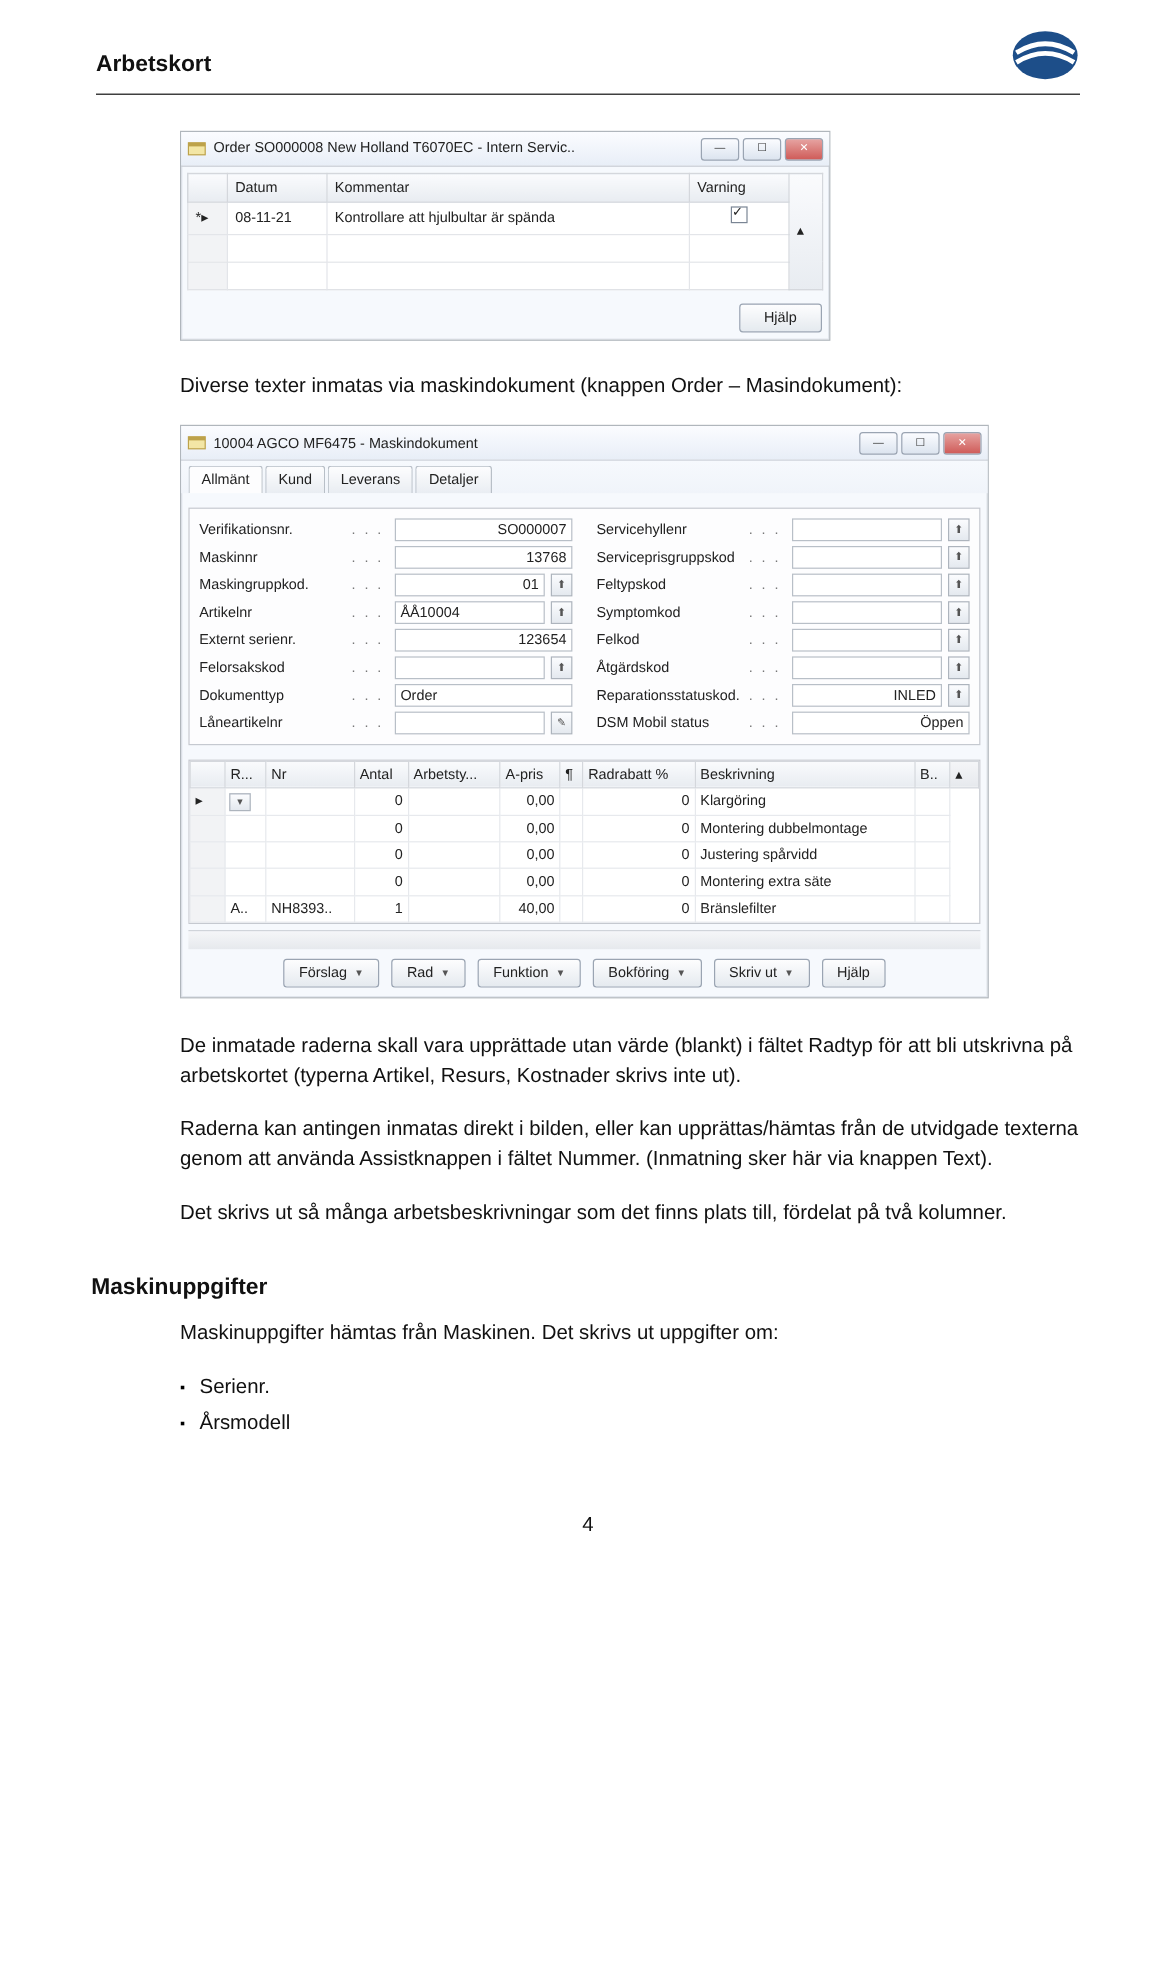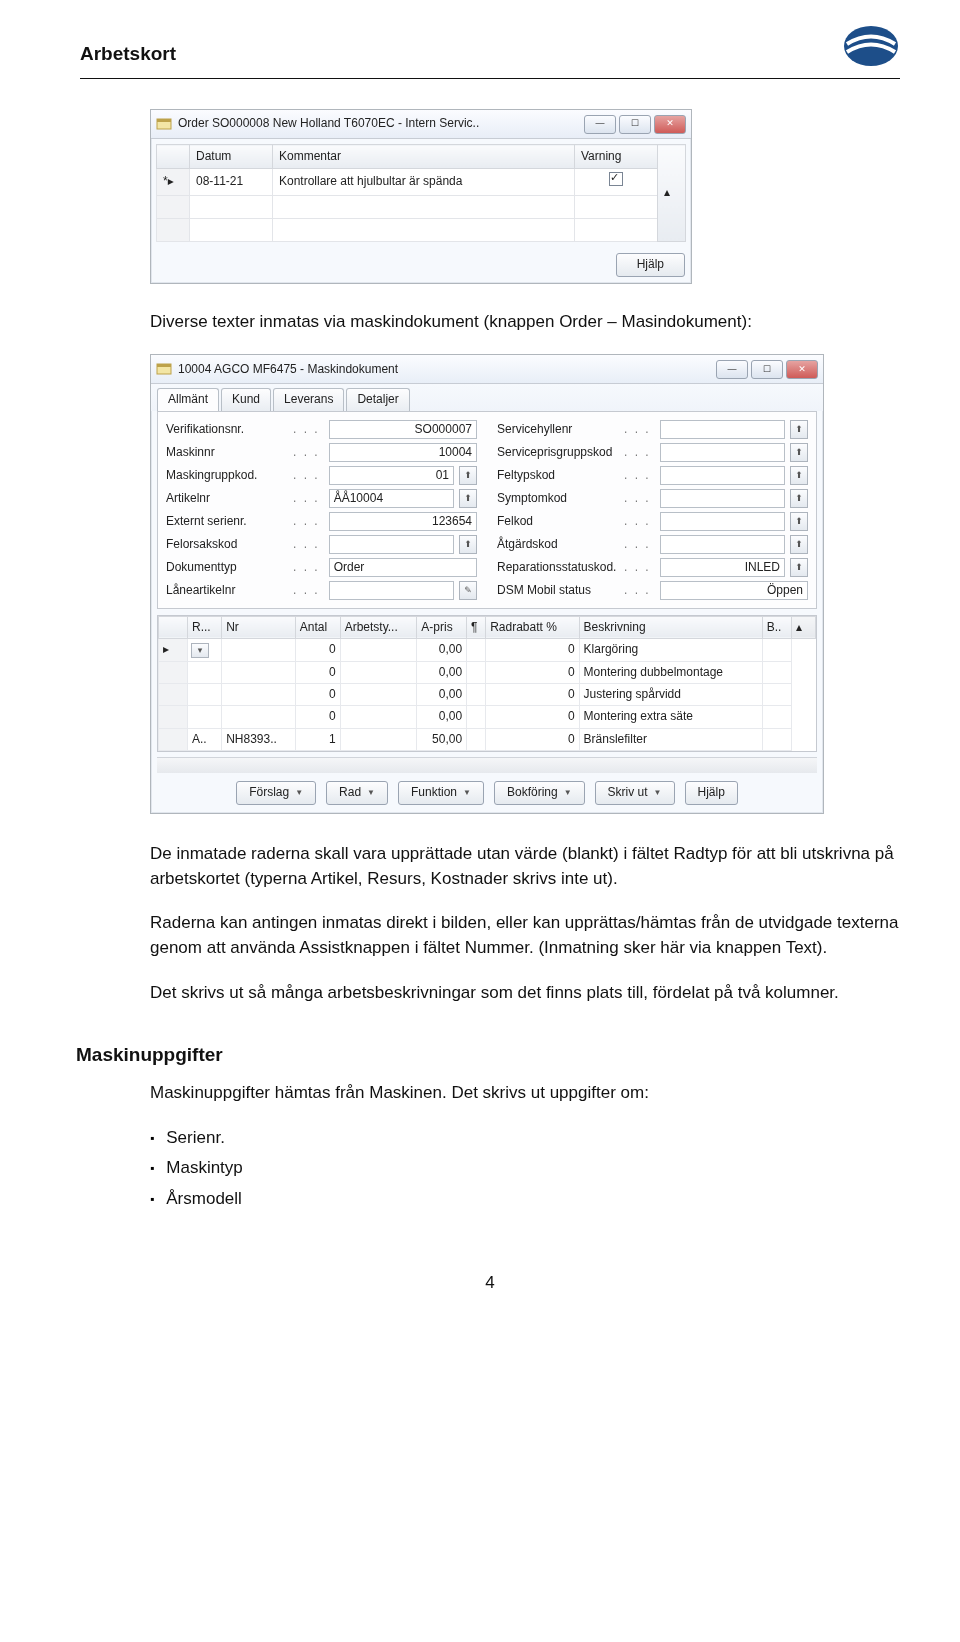--- a/index.html
+++ b/index.html
@@ -105,21 +105,21 @@
   
   .win2 { width: 672px; margin-bottom:28px;}
   .tabstrip { display:flex; gap:2px; padding: 4px 6px 0 6px; background:linear-gradient(#f6f9fd,#f0f4fa); }
   .tab {
     border:1px solid #b8bfc7; border-bottom:none;
     padding: 2px 10px; background:linear-gradient(#fdfdfe,#e9edf2);
     font-size:12px; border-radius: 3px 3px 0 0;
   }
   .tab.active { background:#fdfdfe; position:relative; z-index:2; }
   .form-area {
-    background:#fdfdfe; border:1px solid #c5c9d0; margin: 0 6px; padding: 8px 8px;
+    background:#fdfdfe; border:1px solid #c5c9d0; margin: 12px 6px; padding: 8px 8px;
     display:grid; grid-template-columns: 1fr 1fr; column-gap: 20px; row-gap: 4px;
   }
   .frow { display:flex; align-items:center; gap:6px; font-size:12px; }
   .flabel { width: 118px; white-space:nowrap; }
   .dots { color:#777; letter-spacing:2px; padding:0 3px; }
   .finput {
     border:1px solid #b8bfc7; background:#fff; height:17px; flex:1;
     font-size:12px; padding: 0 4px; display:flex; align-items:center;
     justify-content:flex-end;
   }
@@ -233,21 +233,21 @@
           </div>
           <div class="frow">
             <span class="flabel">Servicehyllenr</span>
             <span class="dots">. . .</span>
             <span class="finput"></span>
             <span class="assist">⬆</span>
           </div>
           <div class="frow">
             <span class="flabel">Maskinnr</span>
             <span class="dots">. . .</span>
-            <span class="finput">10004</span>
+            <span class="finput">13768</span>
           </div>
           <div class="frow">
             <span class="flabel">Serviceprisgruppskod</span>
             <span class="dots">. . .</span>
             <span class="finput"></span>
             <span class="assist">⬆</span>
           </div>
           <div class="frow">
             <span class="flabel">Maskingruppkod.</span>
             <span class="dots">. . .</span>
@@ -383,21 +383,21 @@
                 <td class="num">0</td>
                 <td>Montering extra säte</td>
                 <td></td>
               </tr>
               <tr>
                 <td class="rowhead"></td>
                 <td>A..</td>
                 <td>NH8393..</td>
                 <td class="num">1</td>
                 <td></td>
-                <td class="num">50,00</td>
+                <td class="num">40,00</td>
                 <td></td>
                 <td class="num">0</td>
                 <td>Bränslefilter</td>
                 <td></td>
               </tr>
             </tbody>
         </table>
       </div>
       <div class="hscroll"></div>
       <div class="btnrow2" id="btnrow2">
@@ -411,19 +411,18 @@
     </div>
 
     <div class="para">De inmatade raderna skall vara upprättade utan värde (blankt) i fältet Radtyp för att bli utskrivna på arbetskortet (typerna Artikel, Resurs, Kostnader skrivs inte ut).</div>
     <div class="para">Raderna kan antingen inmatas direkt i bilden, eller kan upprättas/hämtas från de utvidgade texterna genom att använda Assistknappen i fältet Nummer. (Inmatning sker här via knappen Text).</div>
     <div class="para">Det skrivs ut så många arbetsbeskrivningar som det finns plats till, fördelat på två kolumner.</div>
 
     <div class="section-h">Maskinuppgifter</div>
     <div class="para">Maskinuppgifter hämtas från Maskinen. Det skrivs ut uppgifter om:</div>
     <ul class="bullets" id="bul">
         <li>Serienr.</li>
-        <li>Maskintyp</li>
         <li>Årsmodell</li>
       </ul>
   </div>
 
   <div class="pagenum">4</div>
 </div>
 
 </body></html>

